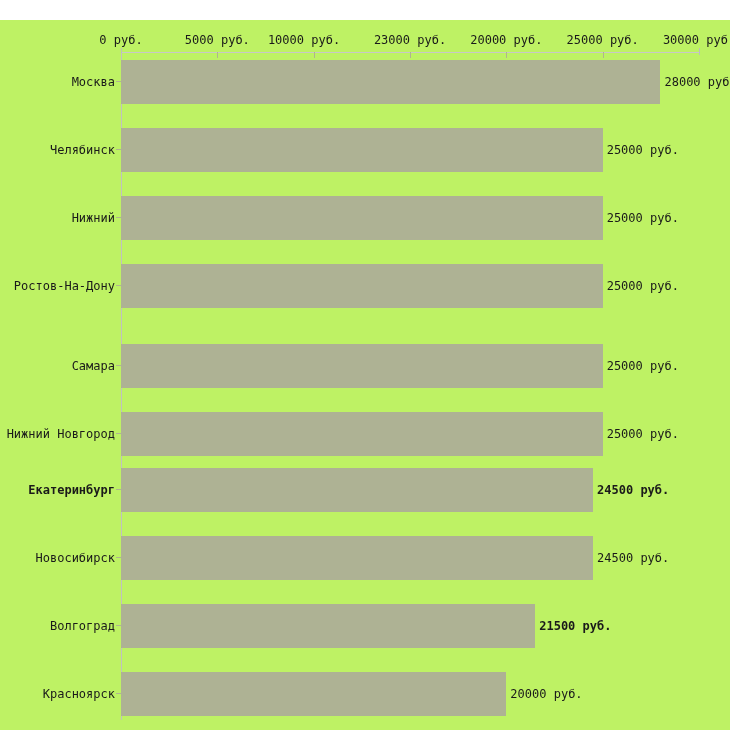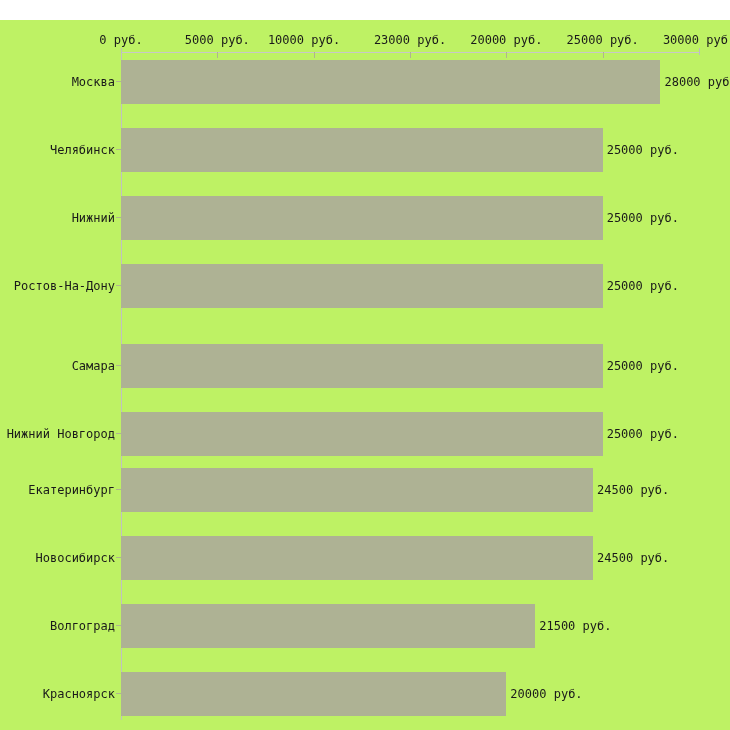--- a/index.html
+++ b/index.html
@@ -177,37 +177,37 @@
           <div class="cat-tick"></div>
           <div class="bar" title="Самара 25000 руб." style="width: 481.667px; background: rgb(174, 178, 148);"></div>
           <div class="val-label" style="left: 606.667px;">25000 руб.</div>
         </div>
         <div class="bar-row" style="top: 352px;">
           <div class="cat-label">Нижний Новгород</div>
           <div class="cat-tick"></div>
           <div class="bar" title="Нижний Новгород 25000 руб." style="width: 481.667px; background: rgb(174, 178, 148);"></div>
           <div class="val-label" style="left: 606.667px;">25000 руб.</div>
         </div>
-        <div class="bar-row" style="top: 408px;">
+        <div class="bar-row" style="top: 408px; font-weight: bold;">
           <div class="cat-label">Екатеринбург</div>
           <div class="cat-tick"></div>
           <div class="bar" title="Екатеринбург 24500 руб." style="width: 472.033px; background: rgb(174, 178, 148);"></div>
           <div class="val-label" style="left: 597.033px;">24500 руб.</div>
         </div>
         <div class="bar-row" style="top: 476px; text-decoration: underline;">
           <div class="cat-label">Новосибирск</div>
           <div class="cat-tick"></div>
           <div class="bar" title="Новосибирск 24500 руб." style="width: 472.033px; background: rgb(174, 178, 148);"></div>
           <div class="val-label" style="left: 597.033px;">24500 руб.</div>
         </div>
         <div class="bar-row" style="top: 544px;">
           <div class="cat-label">Волгоград</div>
           <div class="cat-tick"></div>
           <div class="bar" title="Волгоград 21500 руб." style="width: 414.233px; background: rgb(174, 178, 148);"></div>
-          <div class="val-label" style="left: 539.233px;">21500 руб.</div>
+          <div class="val-label" style="left: 539.233px; font-weight: bold;">21500 руб.</div>
         </div>
         <div class="bar-row" style="top: 612px;">
           <div class="cat-label">Красноярск</div>
           <div class="cat-tick"></div>
           <div class="bar" title="Красноярск 20000 руб." style="width: 385.333px; background: rgb(174, 178, 148);"></div>
           <div class="val-label" style="left: 510.333px;">20000 руб.</div>
         </div>
       </div>
   </div>
 

